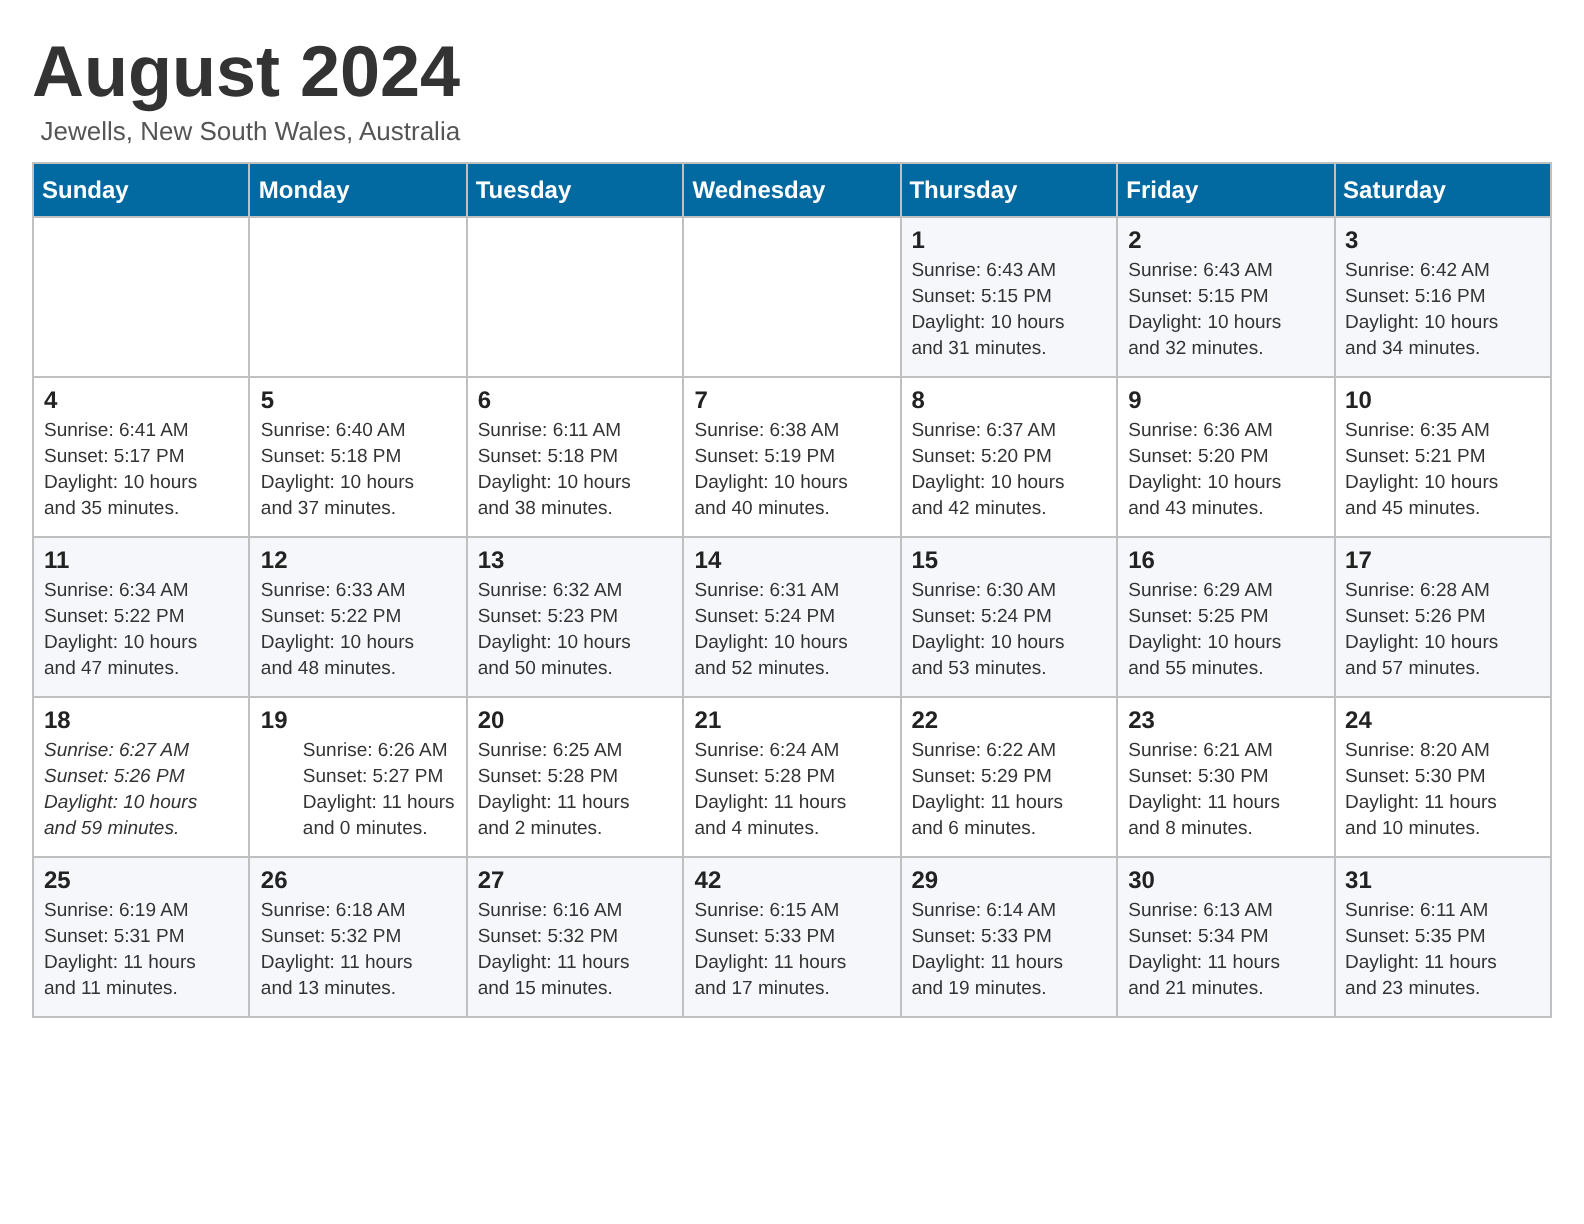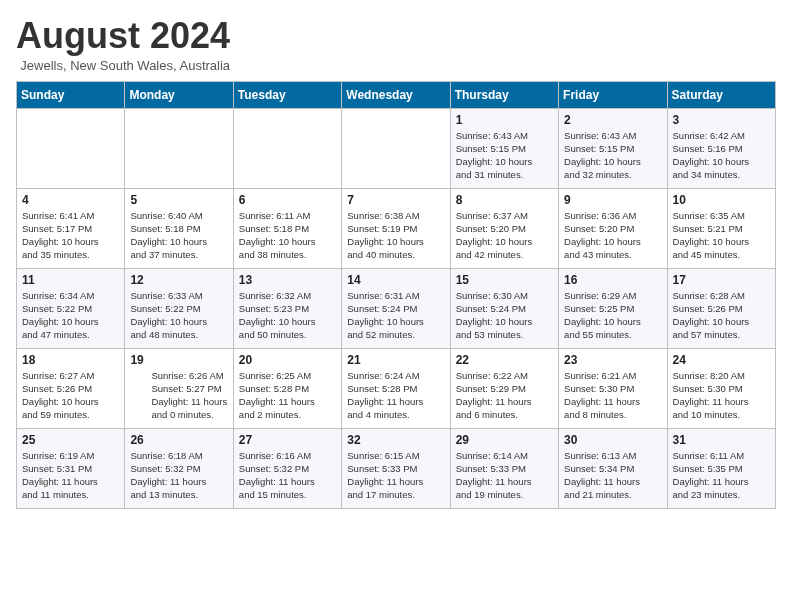--- a/index.html
+++ b/index.html
@@ -241,21 +241,21 @@
           <span class="day-num">17</span>
           <div class="cell-content" style="white-space: pre-line;">Sunrise: 6:28 AM
 Sunset: 5:26 PM
 Daylight: 10 hours
 and 57 minutes.</div>
         </td>
       </tr>
       <tr>
         <td>
           <span class="day-num">18</span>
-          <div class="cell-content" style="white-space: pre-line;">Sunrise: 6:27 AM
+          <div class="cell-content" style="white-space: pre-line; font-style: italic;">Sunrise: 6:27 AM
 Sunset: 5:26 PM
 Daylight: 10 hours
 and 59 minutes.</div>
         </td>
         <td>
           <span class="day-num">19</span>
           <div class="cell-content" style="white-space: pre-line; margin-left: 21px;">Sunrise: 6:26 AM
 Sunset: 5:27 PM
 Daylight: 11 hours
 and 0 minutes.</div>
@@ -312,21 +312,21 @@
 and 13 minutes.</div>
         </td>
         <td>
           <span class="day-num">27</span>
           <div class="cell-content" style="white-space: pre-line;">Sunrise: 6:16 AM
 Sunset: 5:32 PM
 Daylight: 11 hours
 and 15 minutes.</div>
         </td>
         <td>
-          <span class="day-num">32</span>
+          <span class="day-num">42</span>
           <div class="cell-content" style="white-space: pre-line;">Sunrise: 6:15 AM
 Sunset: 5:33 PM
 Daylight: 11 hours
 and 17 minutes.</div>
         </td>
         <td>
           <span class="day-num">29</span>
           <div class="cell-content" style="white-space: pre-line;">Sunrise: 6:14 AM
 Sunset: 5:33 PM
 Daylight: 11 hours

